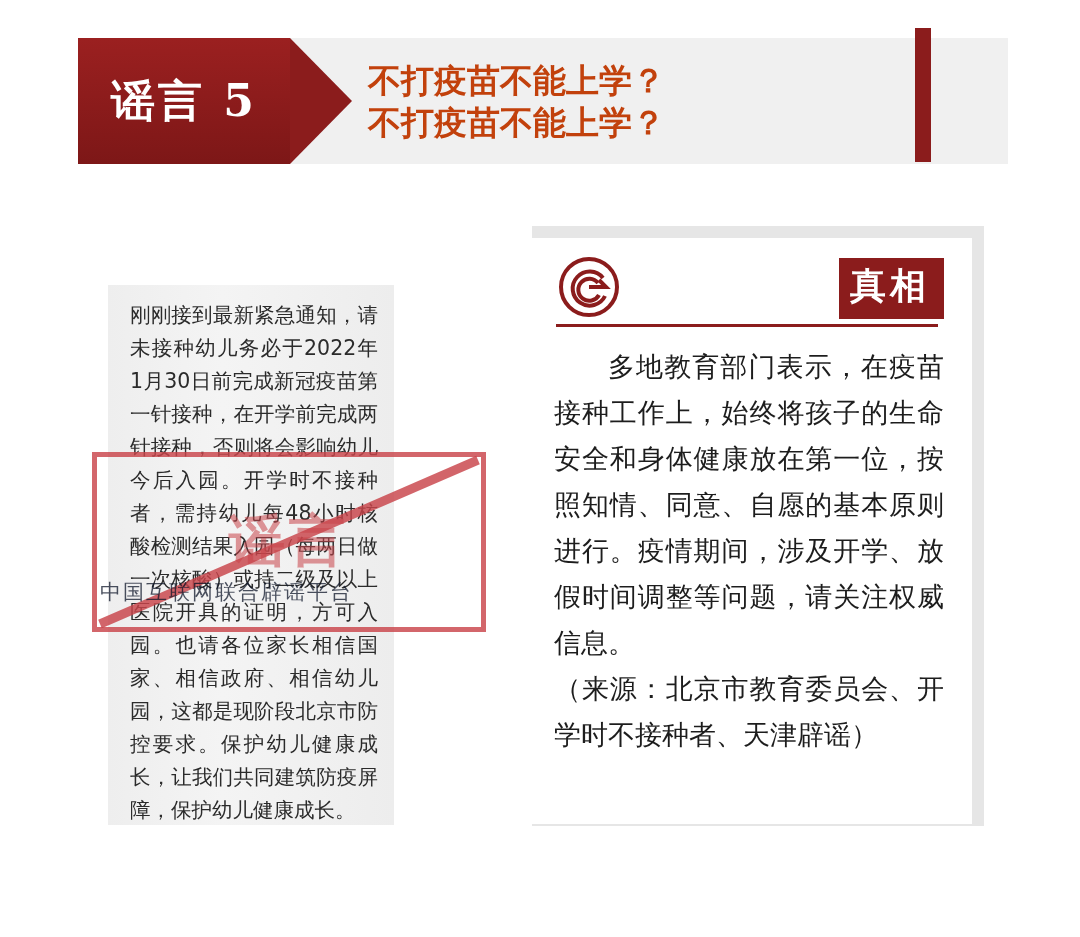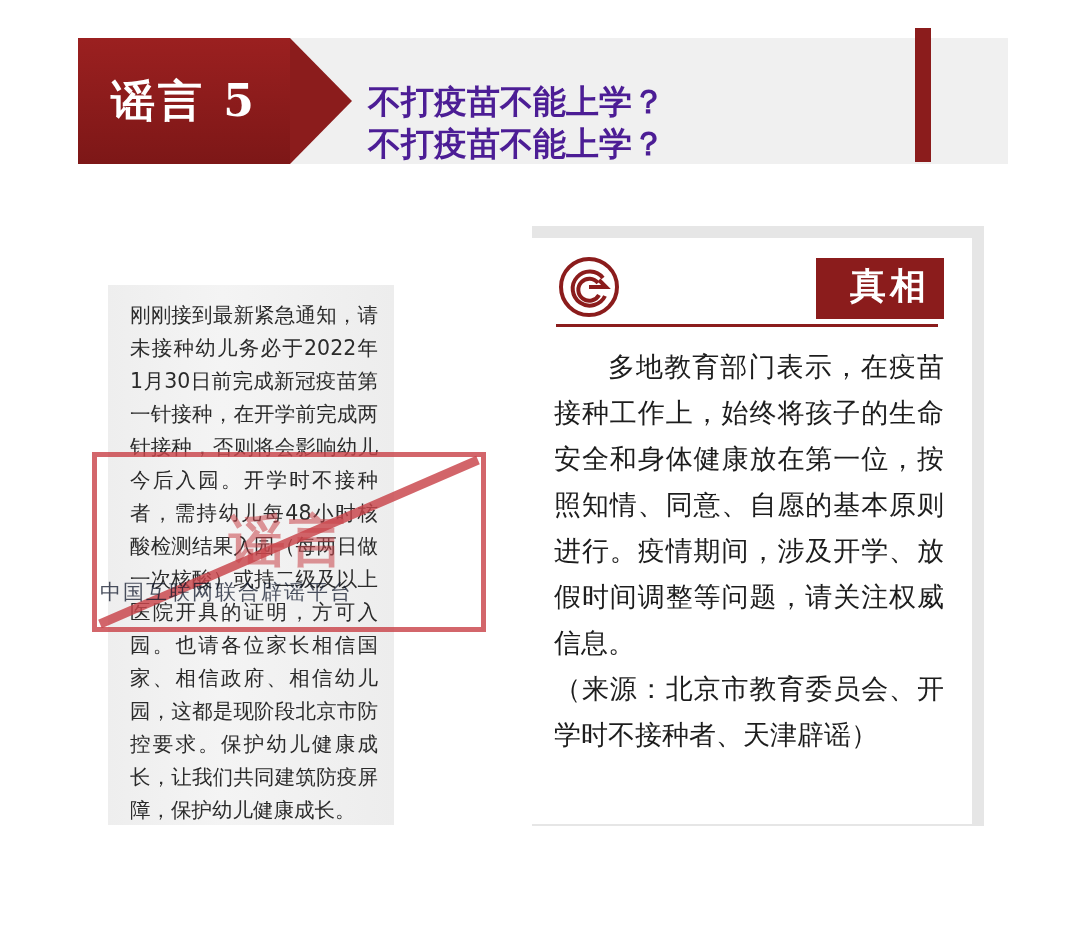--- a/index.html
+++ b/index.html
@@ -75,26 +75,25 @@
     font-size: 44px;
     font-weight: bold;
     letter-spacing: 3px;
   }
 
   .header-title {
     position: absolute;
     left: 290px;
     top: 22px;
     width: 600px;
-    color: #4c1d95;
-    font-family: Liberation Mono, monospace;
+    color: #c2410c;
+    font-family: Liberation Sans, sans-serif;
     font-weight: bold;
     font-size: 33px;
     line-height: 42px;
-    margin-top: 24px;
   }
   .header-title .line { display: block; white-space: nowrap; }
 
   .header-right-bar {
     position: absolute;
     left: 915px;
     top: 28px;
     width: 16px;
     height: 134px;
     background: #8b1c1c;
@@ -197,21 +196,21 @@
   .truth-badge {
     position: absolute;
     right: 28px;
     top: 20px;
     background: #8b1c1c;
     color: #ffffff;
     font-family: "DejaVu Serif", "Liberation Serif", serif;
     font-size: 36px;
     font-weight: bold;
     letter-spacing: 4px;
-    padding: 4px 14px 8px 34px;
+    padding: 4px 14px 8px 11px;
   }
 
   .truth-logo {
     position: absolute;
     left: 38px;
     top: 18px;
     width: 62px;
     height: 62px;
   }
 

